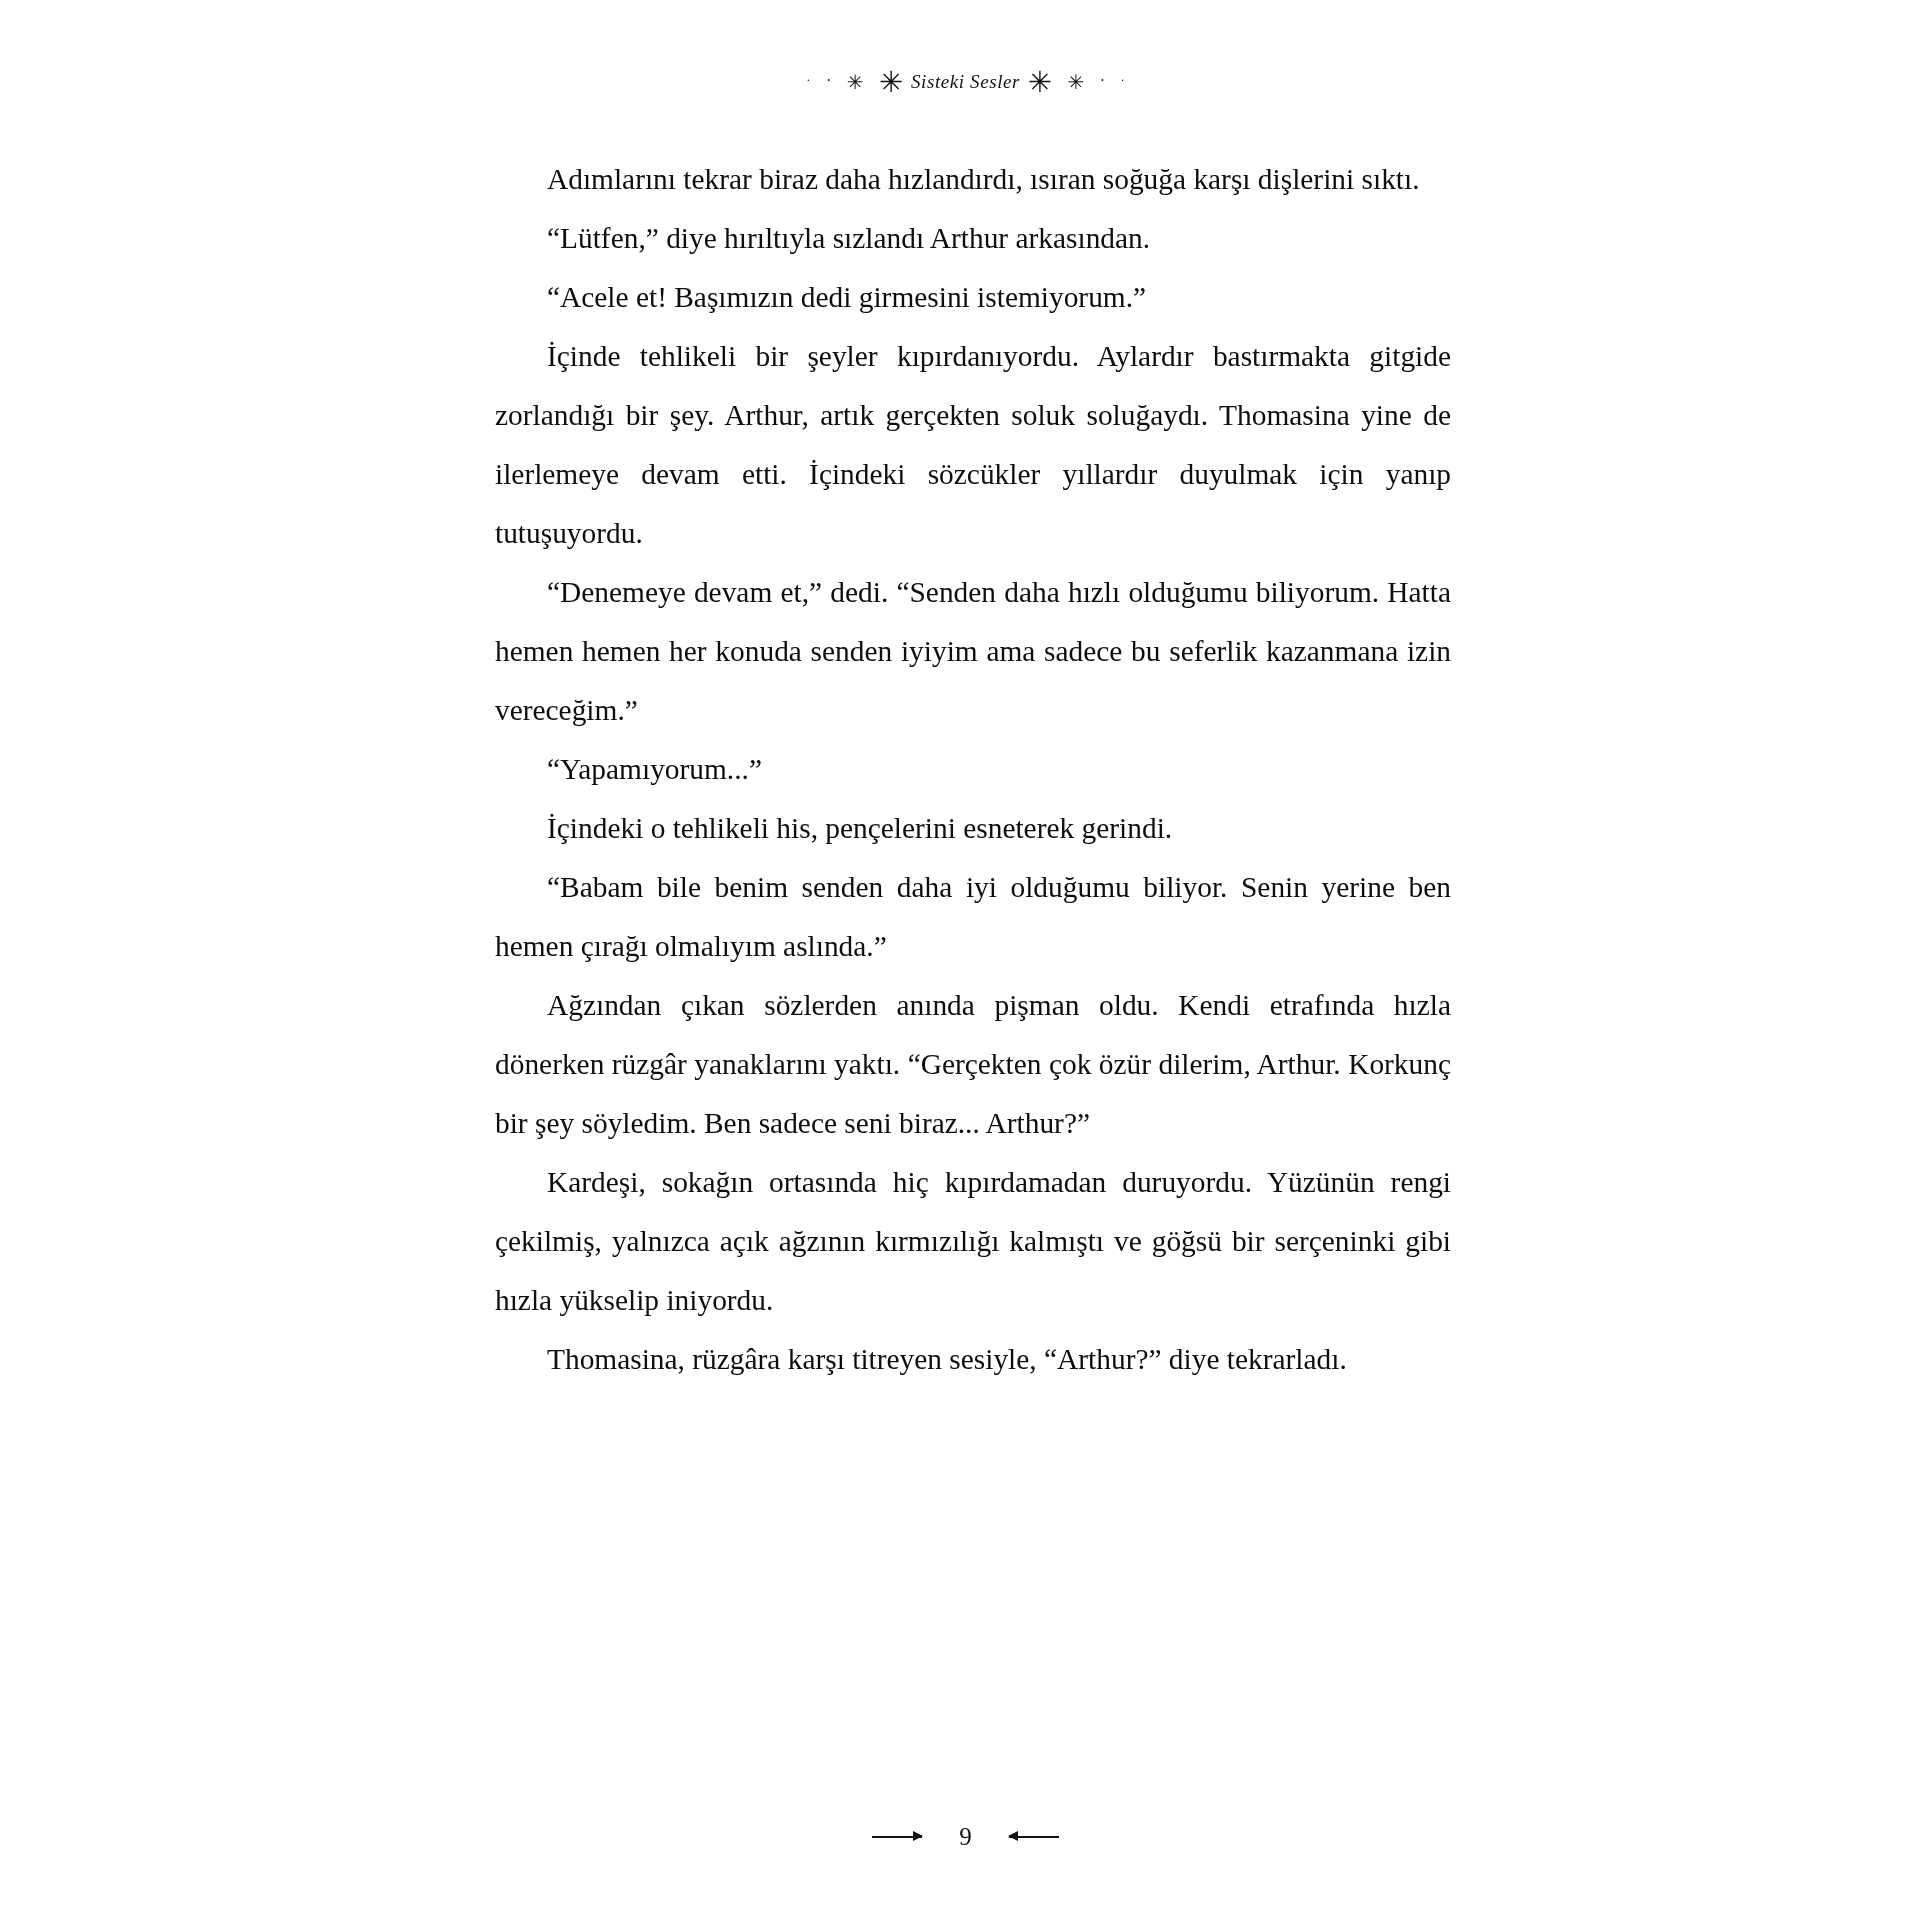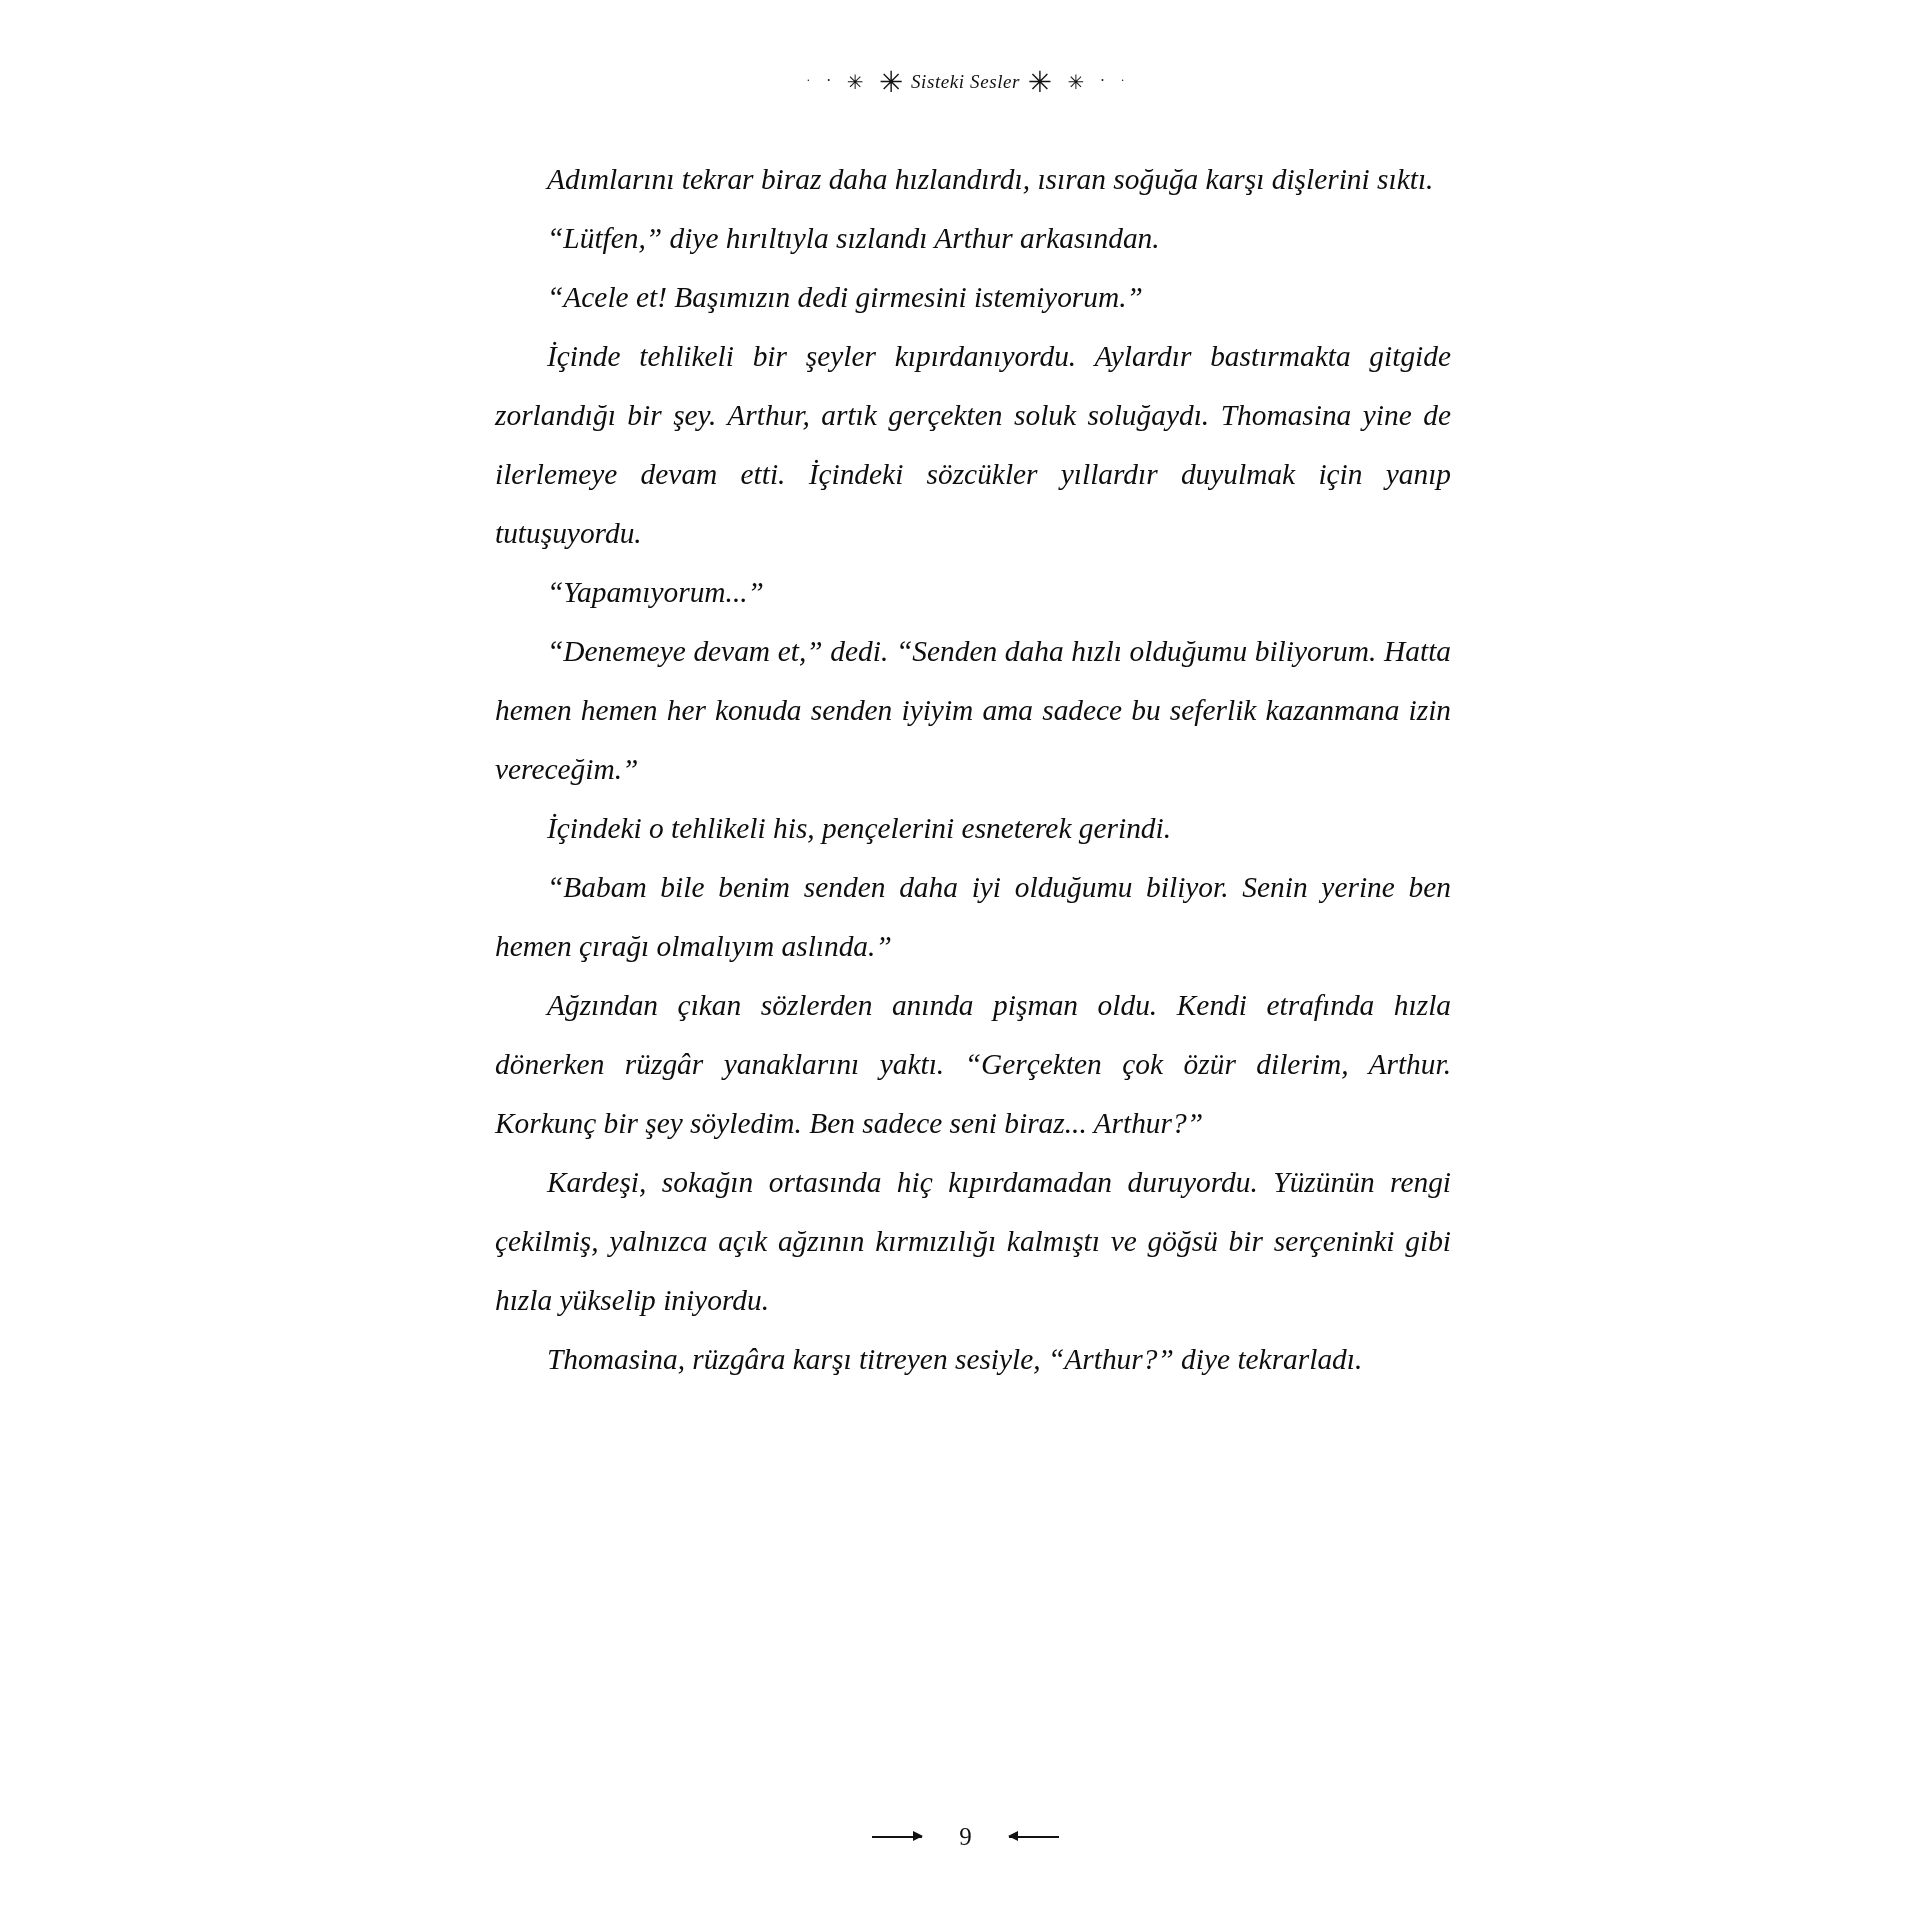--- a/index.html
+++ b/index.html
@@ -60,21 +60,20 @@
     white-space: nowrap;
     color: #121212;
   }
 
   
   .text-block {
     position: absolute;
     left: 495px;
     top: 150px;
     width: 956px;
-    font-style: italic;
   }
   .para {
     margin: 0;
     text-align: justify;
     text-justify: inter-word;
     font-size: 29.4px;
     line-height: 59px;
     text-indent: 52px;
     color: #0e0e0e;
     -webkit-hyphens: none;
@@ -144,22 +143,22 @@
       <span class="dot-sm">·</span>
       <span class="dot-xs">·</span>
     </span>
   </div>
 
   <div class="text-block">
     <p class="para">Adımlarını tekrar biraz daha hızlandırdı, ısıran soğuğa karşı dişlerini sıktı.</p>
     <p class="para">“Lütfen,” diye hırıltıyla sızlandı Arthur arkasından.</p>
     <p class="para">“Acele et! Başımızın dedi girmesini istemiyorum.”</p>
     <p class="para">İçinde tehlikeli bir şeyler kıpırdanıyordu. Aylardır bastırmakta gitgide zorlandığı bir şey. Arthur, artık gerçekten soluk soluğaydı. Thomasina yine de ilerlemeye devam etti. İçindeki sözcükler yıllardır duyulmak için yanıp tutuşuyordu.</p>
+    <p class="para">“Denemeye devam et,” dedi. “Senden daha hızlı olduğumu biliyorum. Hatta hemen hemen her konuda senden iyiyim ama sadece bu seferlik kazanmana izin vereceğim.”</p>
     <p class="para">“Yapamıyorum...”</p>
-    <p class="para">“Denemeye devam et,” dedi. “Senden daha hızlı olduğumu biliyorum. Hatta hemen hemen her konuda senden iyiyim ama sadece bu seferlik kazanmana izin vereceğim.”</p>
     <p class="para">İçindeki o tehlikeli his, pençelerini esneterek gerindi.</p>
     <p class="para">“Babam bile benim senden daha iyi olduğumu biliyor. Senin yerine ben hemen çırağı olmalıyım aslında.”</p>
     <p class="para">Ağzından çıkan sözlerden anında pişman oldu. Kendi etrafında hızla dönerken rüzgâr yanaklarını yaktı. “Gerçekten çok özür dilerim, Arthur. Korkunç bir şey söyledim. Ben sadece seni biraz... Arthur?”</p>
     <p class="para">Kardeşi, sokağın ortasında hiç kıpırdamadan duruyordu. Yüzünün rengi çekilmiş, yalnızca açık ağzının kırmızılığı kalmıştı ve göğsü bir serçeninki gibi hızla yükselip iniyordu.</p>
     <p class="para">Thomasina, rüzgâra karşı titreyen sesiyle, “Arthur?” diye tekrarladı.</p>
   </div>
 
   <div class="footer">
     <span class="foot-rule left"></span>
     <span class="folio">9</span>

